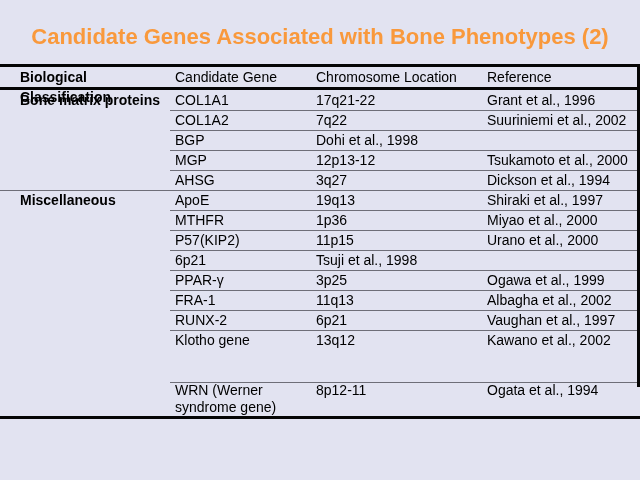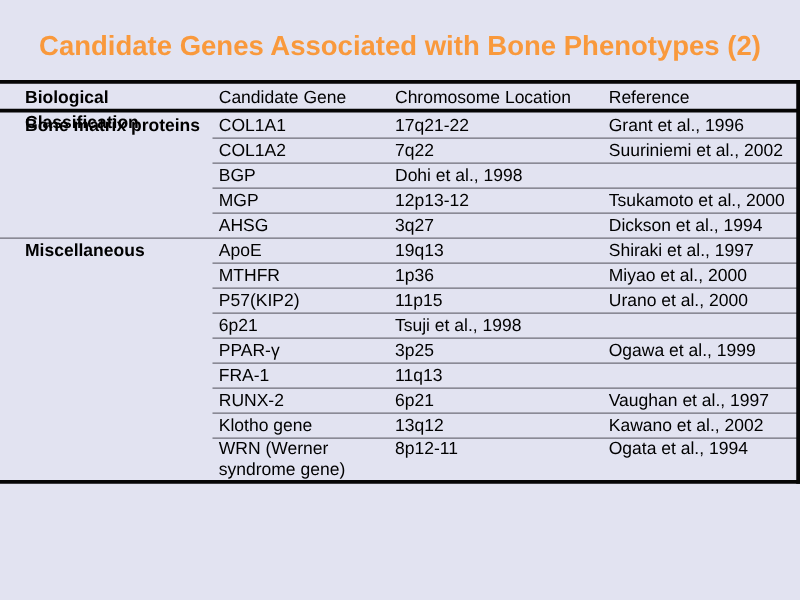--- a/index.html
+++ b/index.html
@@ -37,21 +37,21 @@
     line-height: 20px;
     font-size: 14px;
   }
   .trow {
     position: relative;
     display: grid;
     grid-template-columns: 175px 141px 171px auto;
     line-height: 20px;
     font-size: 14px;
   }
-  .trow.tall { line-height: 17px; }
+  .trow.tall { line-height: 17px; margin-top: 32px; }
   .c1 { padding-left: 20px; font-weight: bold; }
   .c2, .c3, .c4 { padding-left: 0; }
   .inner-sep::before {
     content: "";
     position: absolute;
     top: 0; left: 170px; right: 0;
     height: 1px;
     background: #6E6E78;
   }
   .section-sep::before {
@@ -146,20 +146,21 @@
         <div class="trow inner-sep">
           <div class="c1"></div>
           <div class="c2">PPAR-γ</div>
           <div class="c3">3p25</div>
           <div class="c4">Ogawa et al., 1999</div>
         </div>
         <div class="trow inner-sep">
           <div class="c1"></div>
           <div class="c2">FRA-1</div>
           <div class="c3">11q13</div>
+          <div class="c4">Albagha et al., 2002</div>
         </div>
         <div class="trow inner-sep">
           <div class="c1"></div>
           <div class="c2">RUNX-2</div>
           <div class="c3">6p21</div>
           <div class="c4">Vaughan et al., 1997</div>
         </div>
         <div class="trow inner-sep">
           <div class="c1"></div>
           <div class="c2">Klotho gene</div>

